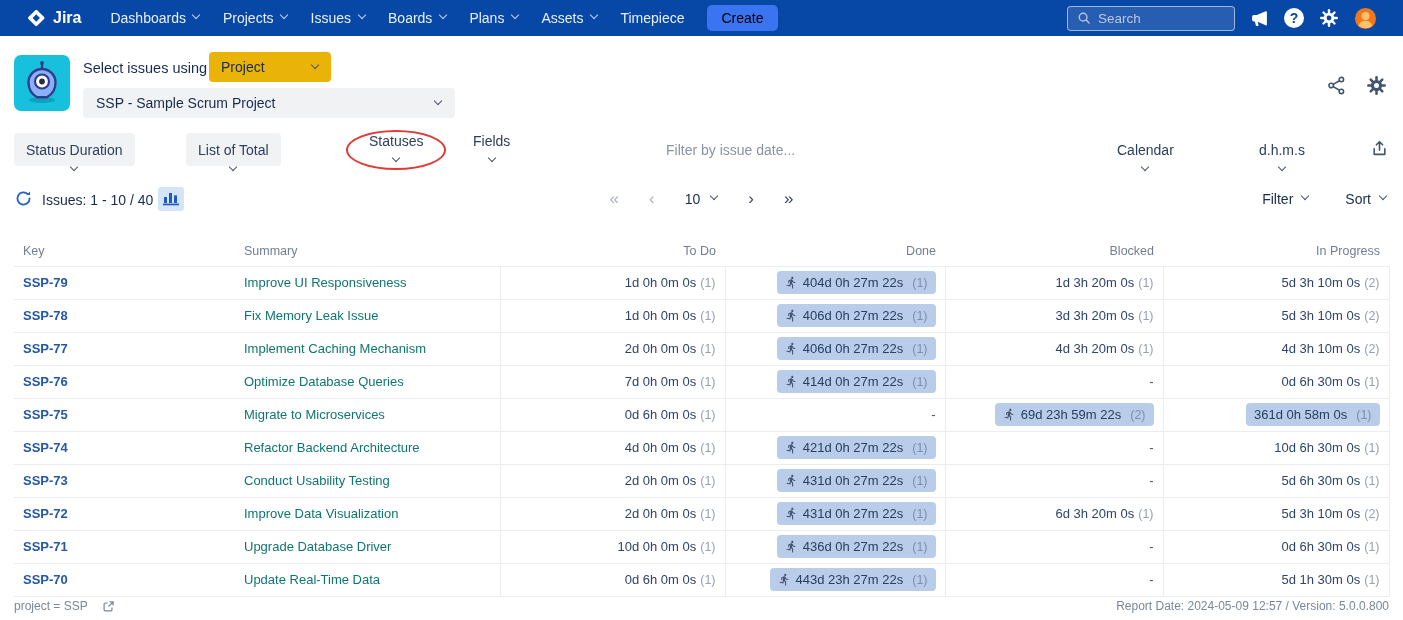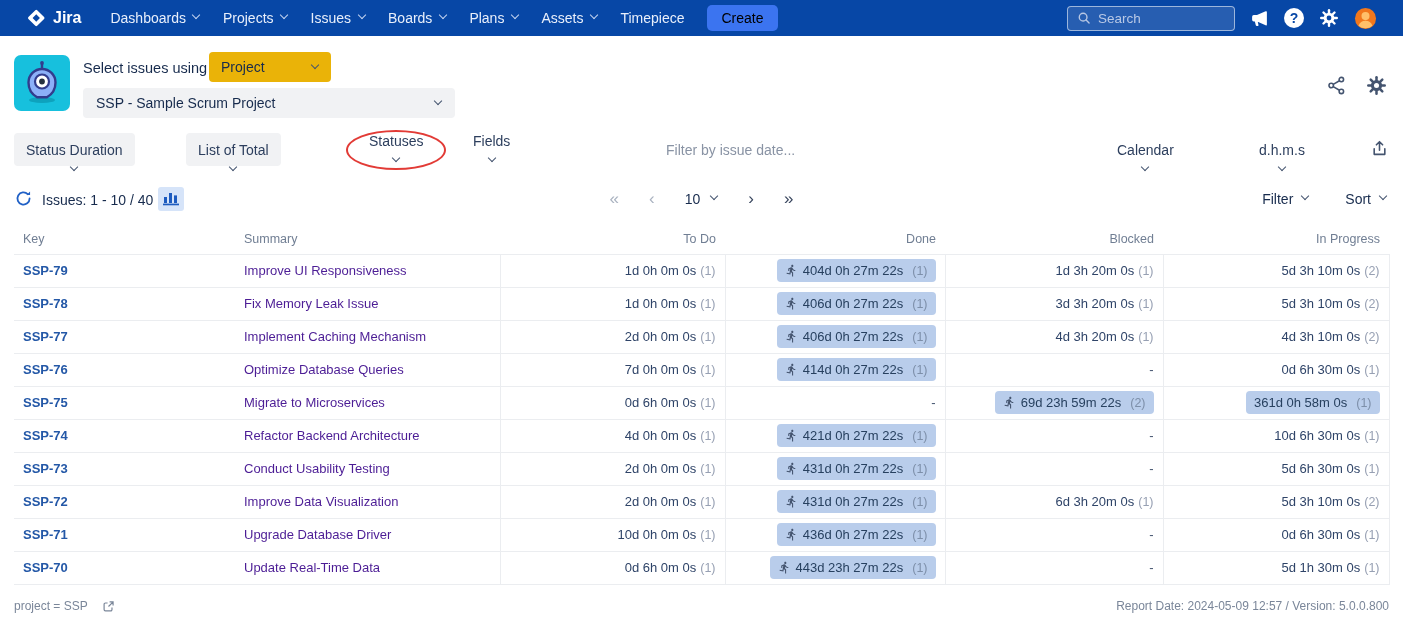--- a/index.html
+++ b/index.html
@@ -67,29 +67,29 @@
   .page-controls { position:absolute; left:0; right:0; top:0; height:100%; display:flex; align-items:center; justify-content:center; gap:30px; }
   .page-arrow { font-size:17px; color:#39465e; cursor:pointer; line-height:1; }
   .page-arrow.disabled { color:#a9b2c0; cursor:default; }
   .page-size { display:flex; align-items:center; gap:9px; font-size:14px; cursor:pointer; }
   .page-size .chev { color:#44546f; margin-top:-4px; }
   .filter-sort { position:absolute; right:16px; top:0; height:100%; display:flex; align-items:center; gap:36px; }
   .fs-btn { display:flex; align-items:center; gap:7px; font-size:14px; cursor:pointer; color:#172b4d; }
   .fs-btn .chev { color:#44546f; margin-top:-4px; }
 
   
-  .report-table { width:1375px; margin:0 14px; border-collapse:collapse; table-layout:fixed; }
+  .report-table { width:1375px; margin:12px 14px; border-collapse:collapse; table-layout:fixed; }
   .report-table th { font-weight:400; font-size:12.5px; color:#707e93; height:29px; padding:0 9px; white-space:nowrap; }
   .th-left { text-align:left; }
   .th-right { text-align:right; }
   .report-table td { height:33px; border-bottom:1px solid #ebedf0; border-top:1px solid #ebedf0; padding:0 9px; font-size:13px; white-space:nowrap; overflow:hidden; }
   .td-num { text-align:right; border-left:1px solid #ebedf0; }
   .report-table td:last-child { border-right:1px solid #ebedf0; }
   .key-link { color:#2458a7; font-weight:bold; text-decoration:none; font-size:13px; cursor:pointer; }
-  .td-summary { color:#4c1d95; }
+  .td-summary { color:#0f766e; }
   .dur { white-space:nowrap; color:#2f4468; }
   .dur .cnt { color:#97a0b3; margin-left:4px; font-size:12.5px; }
   .pill { display:inline-flex; align-items:center; gap:5px; background:#b9cdeb; border-radius:4px; padding:4px 8px; color:#27405f; }
   .pill .runner { color:#44546f; flex:0 0 auto; }
   .pill .cnt { color:#7d8fa9; }
   .dash { color:#44546f; }
 
   
   .footer { position:absolute; left:0; right:0; bottom:7px; display:flex; justify-content:space-between; align-items:center;
     padding:0 14px; font-size:12px; color:#7a8699; }

